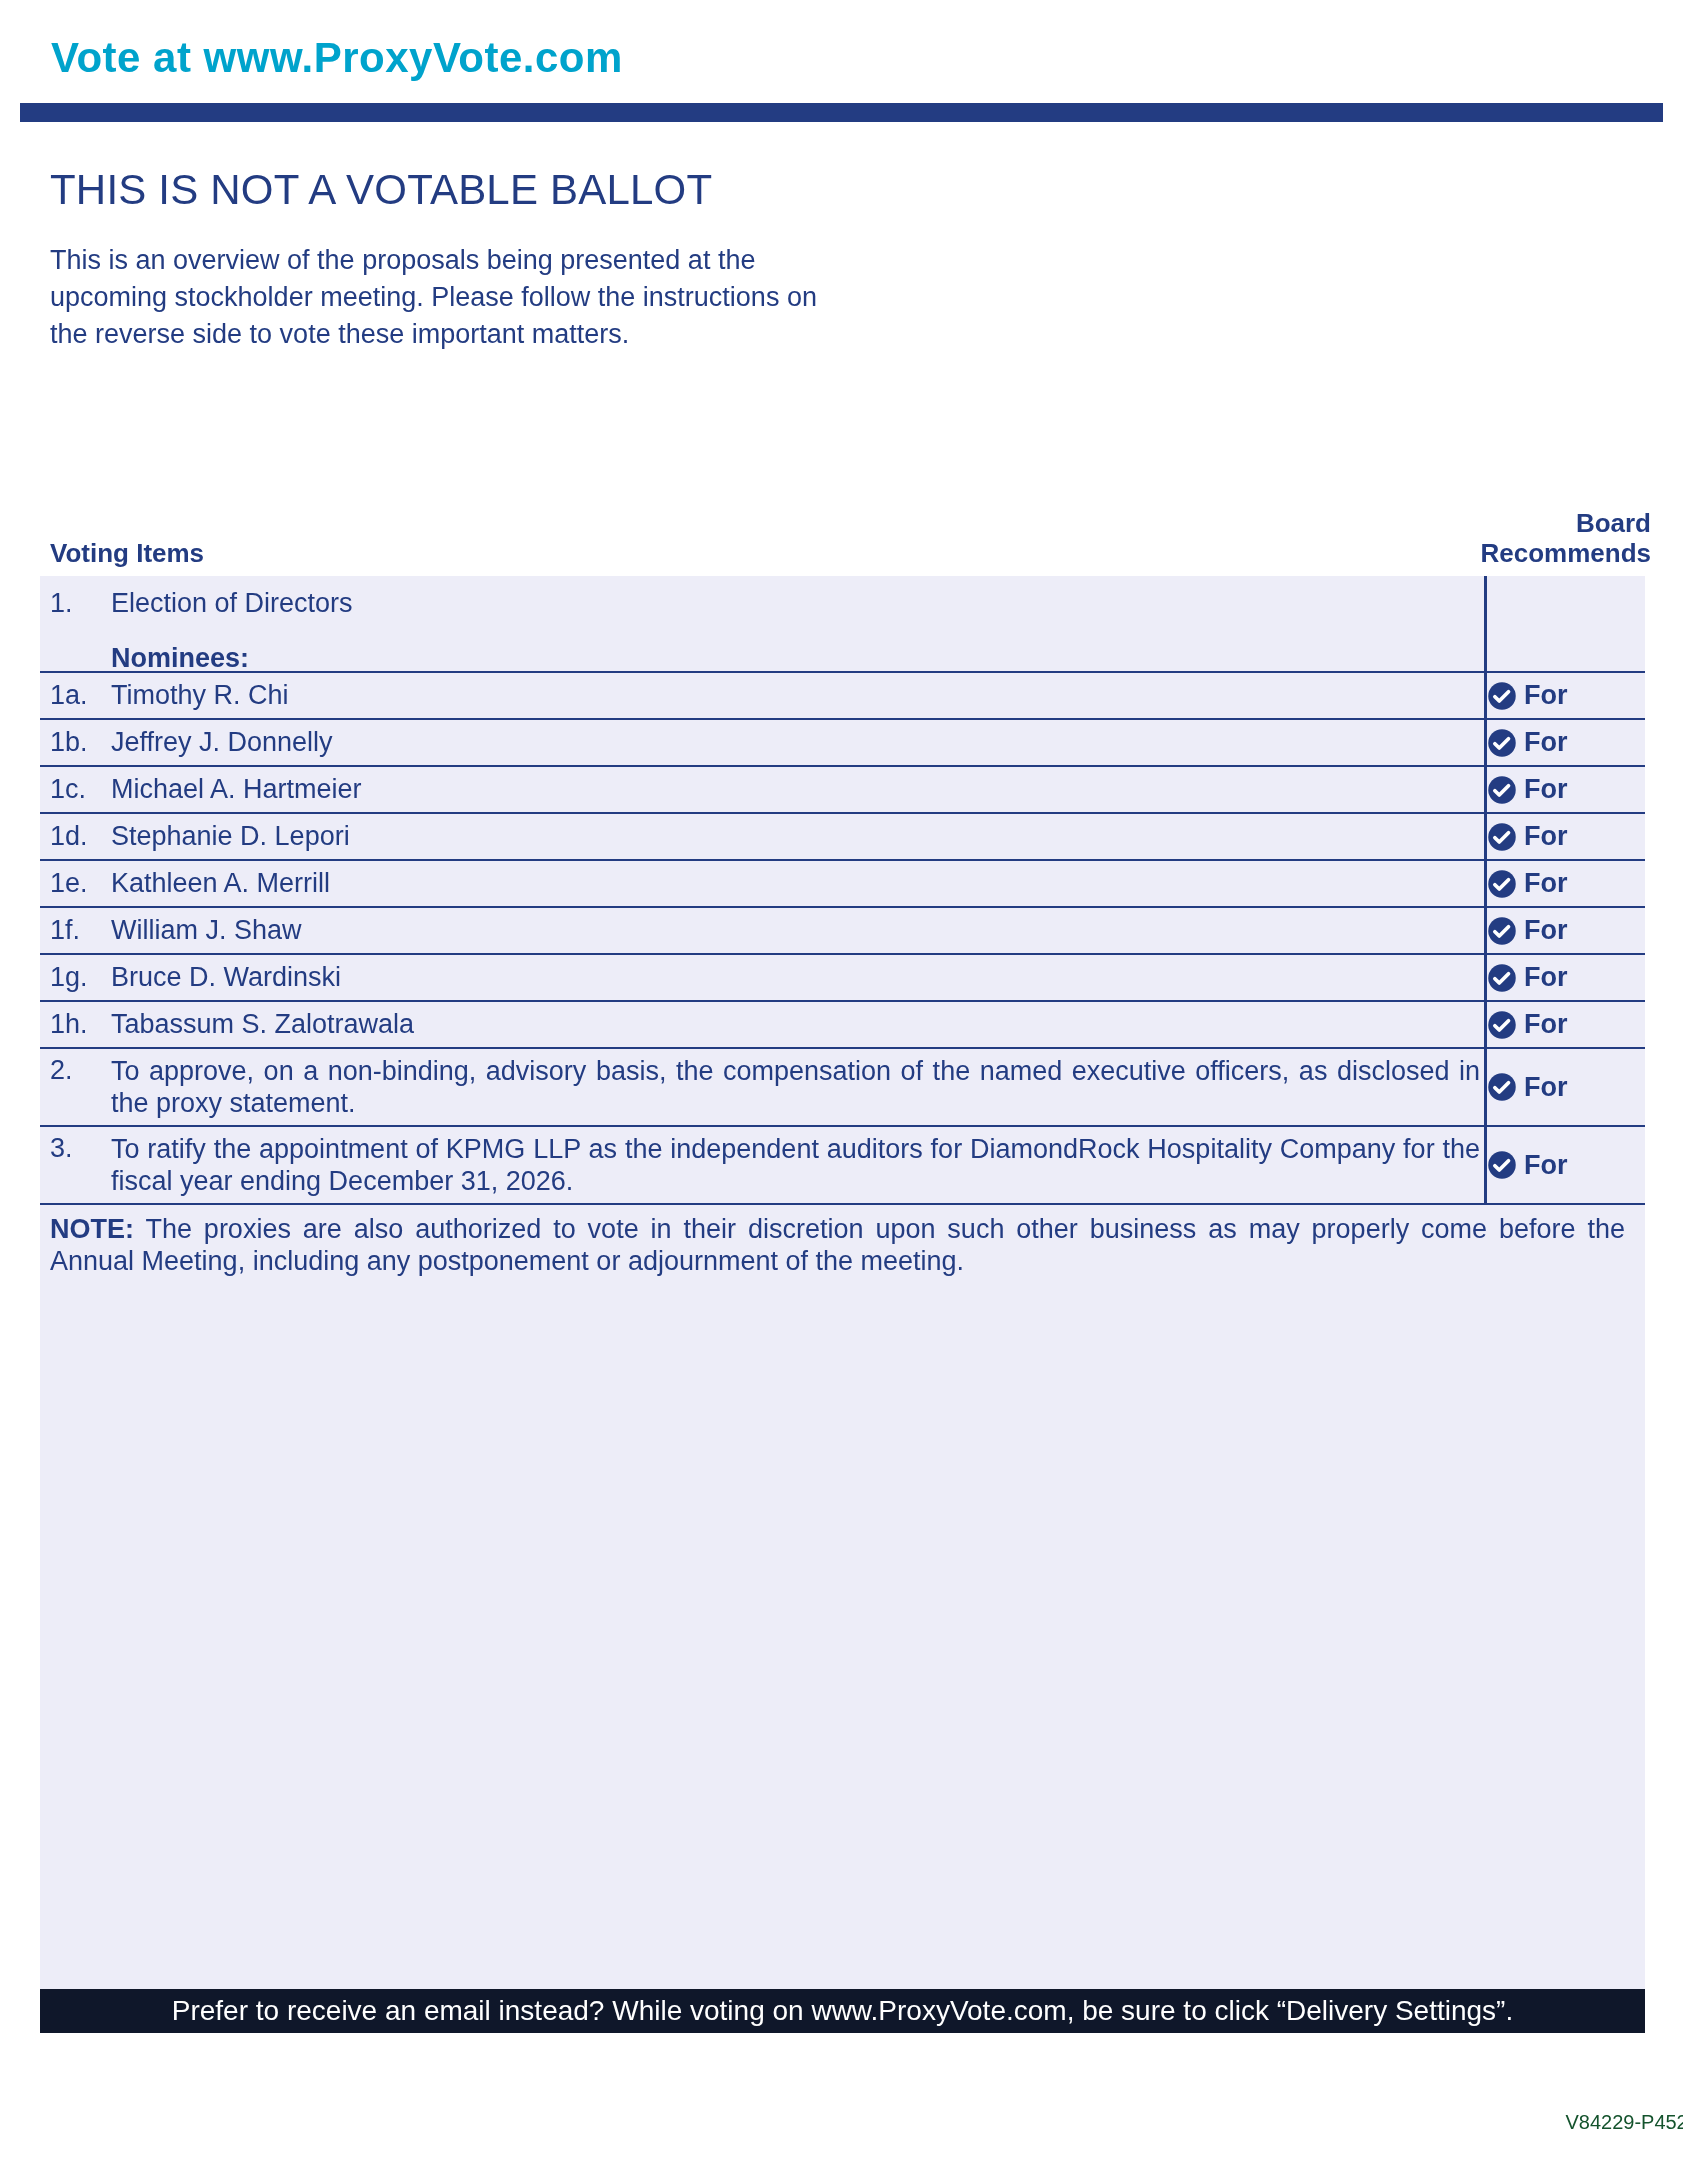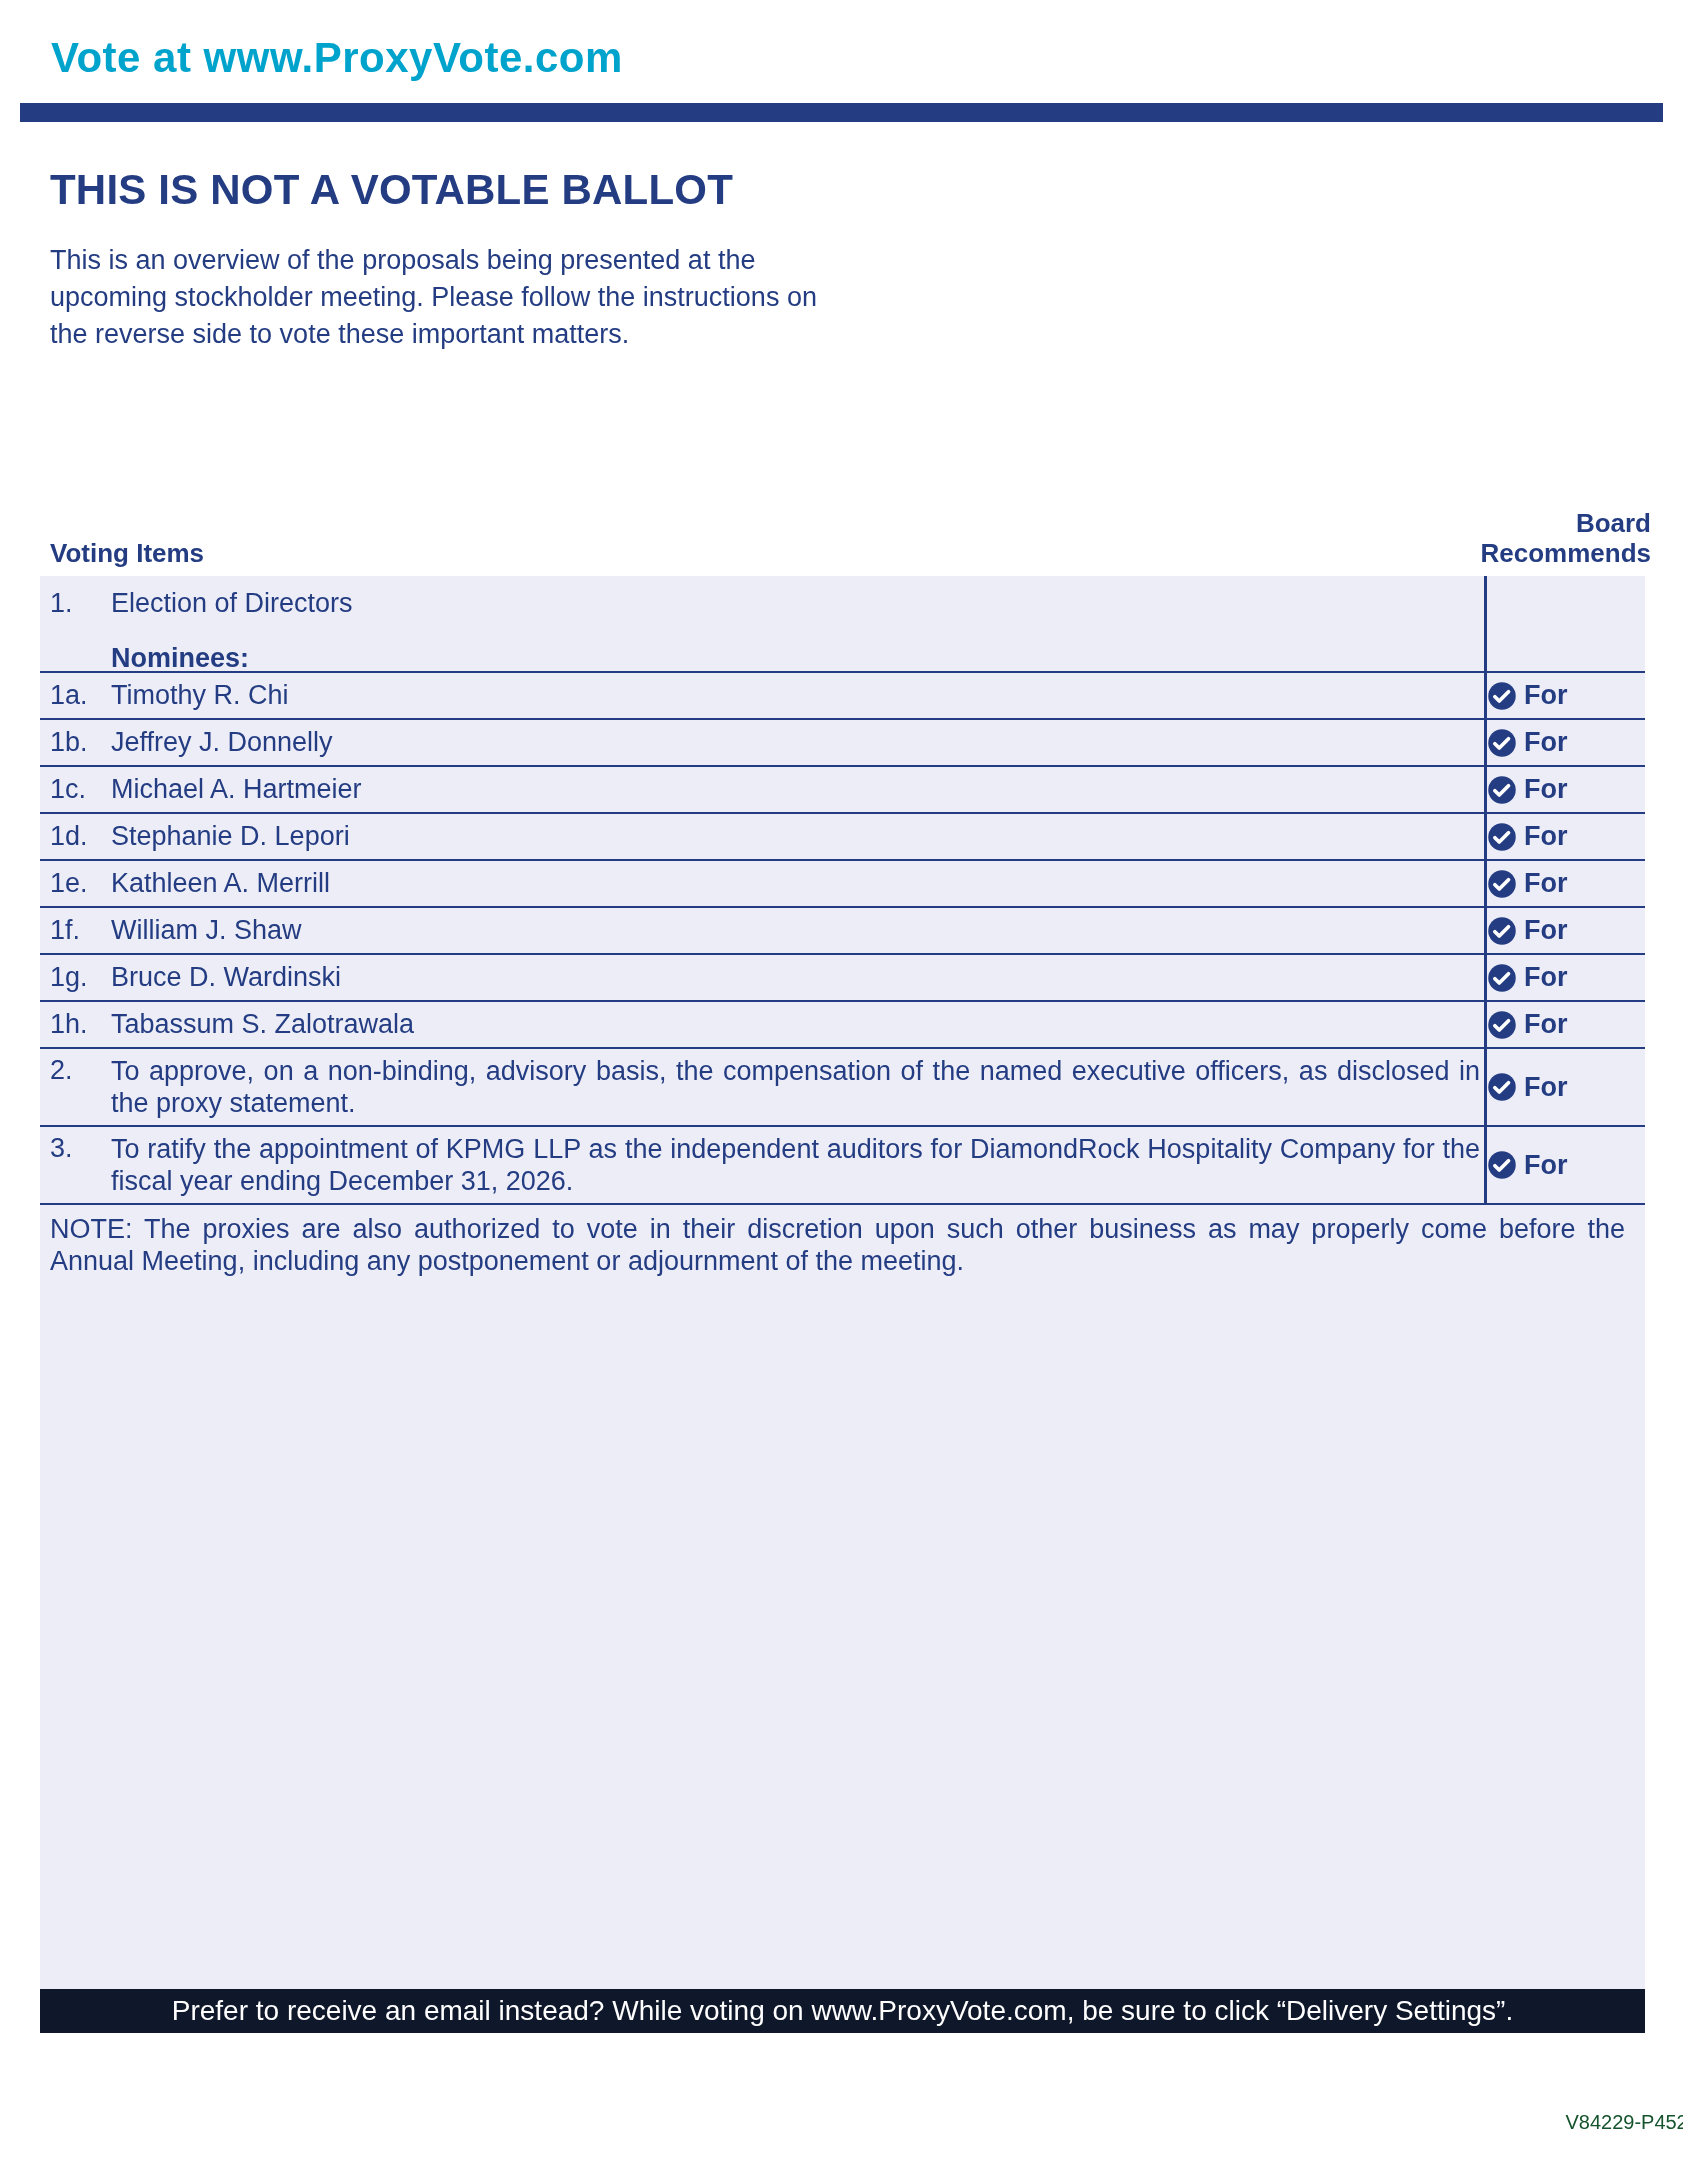--- a/index.html
+++ b/index.html
@@ -15,21 +15,21 @@
     position:absolute; top:34px; left:51px;
     font-size:42px; font-weight:bold; color:#00A3CC;
     letter-spacing:0.5px;
   }
   .top-rule {
     position:absolute; top:103px; left:20px; right:20px; height:19px;
     background:#233C82;
   }
   .ballot-title {
     position:absolute; top:166px; left:50px;
-    font-size:42px; font-weight:bold; color:#233C82;
+    font-size:42px; font-weight:normal; color:#233C82;
     letter-spacing:0.2px;
   }
   .intro {
     position:absolute; top:242px; left:50px; width:792px;
     font-size:27px; line-height:37px; color:#233C82;
   }
   .items-header {
     position:absolute; top:538px; left:50px;
     font-size:26px; font-weight:bold;
   }
@@ -68,21 +68,21 @@
   .row-nominee .num, .row-nominee .txt { align-self:center; }
   .row-prop { min-height:75px; }
   .row-prop .cell-main { align-items:flex-start; padding-top:6px; padding-bottom:6px; }
   .row-prop .txt { line-height:32px; text-align:justify; }
   .row-note {
     display:block;
     border-bottom:none;
     padding:8px 20px 8px 10px;
     line-height:32px; text-align:justify;
   }
-  .row-note .note-label { font-weight:normal; }
+  .row-note .note-label { font-weight:bold; }
   .for-label { font-weight:bold; font-size:27px; }
   .check-icon { flex:none; display:block; }
   .footer-banner {
     position:absolute; top:1989px; left:40px; width:1605px; height:44px;
     background:#0f172a; color:#ffffff;
     font-size:28px; line-height:44px; text-align:center;
   }
   .doc-code {
     position:absolute; top:2111px; left:0; width:100%;
     text-align:right; font-size:20px; color:#14532d;padding-left:27px;

